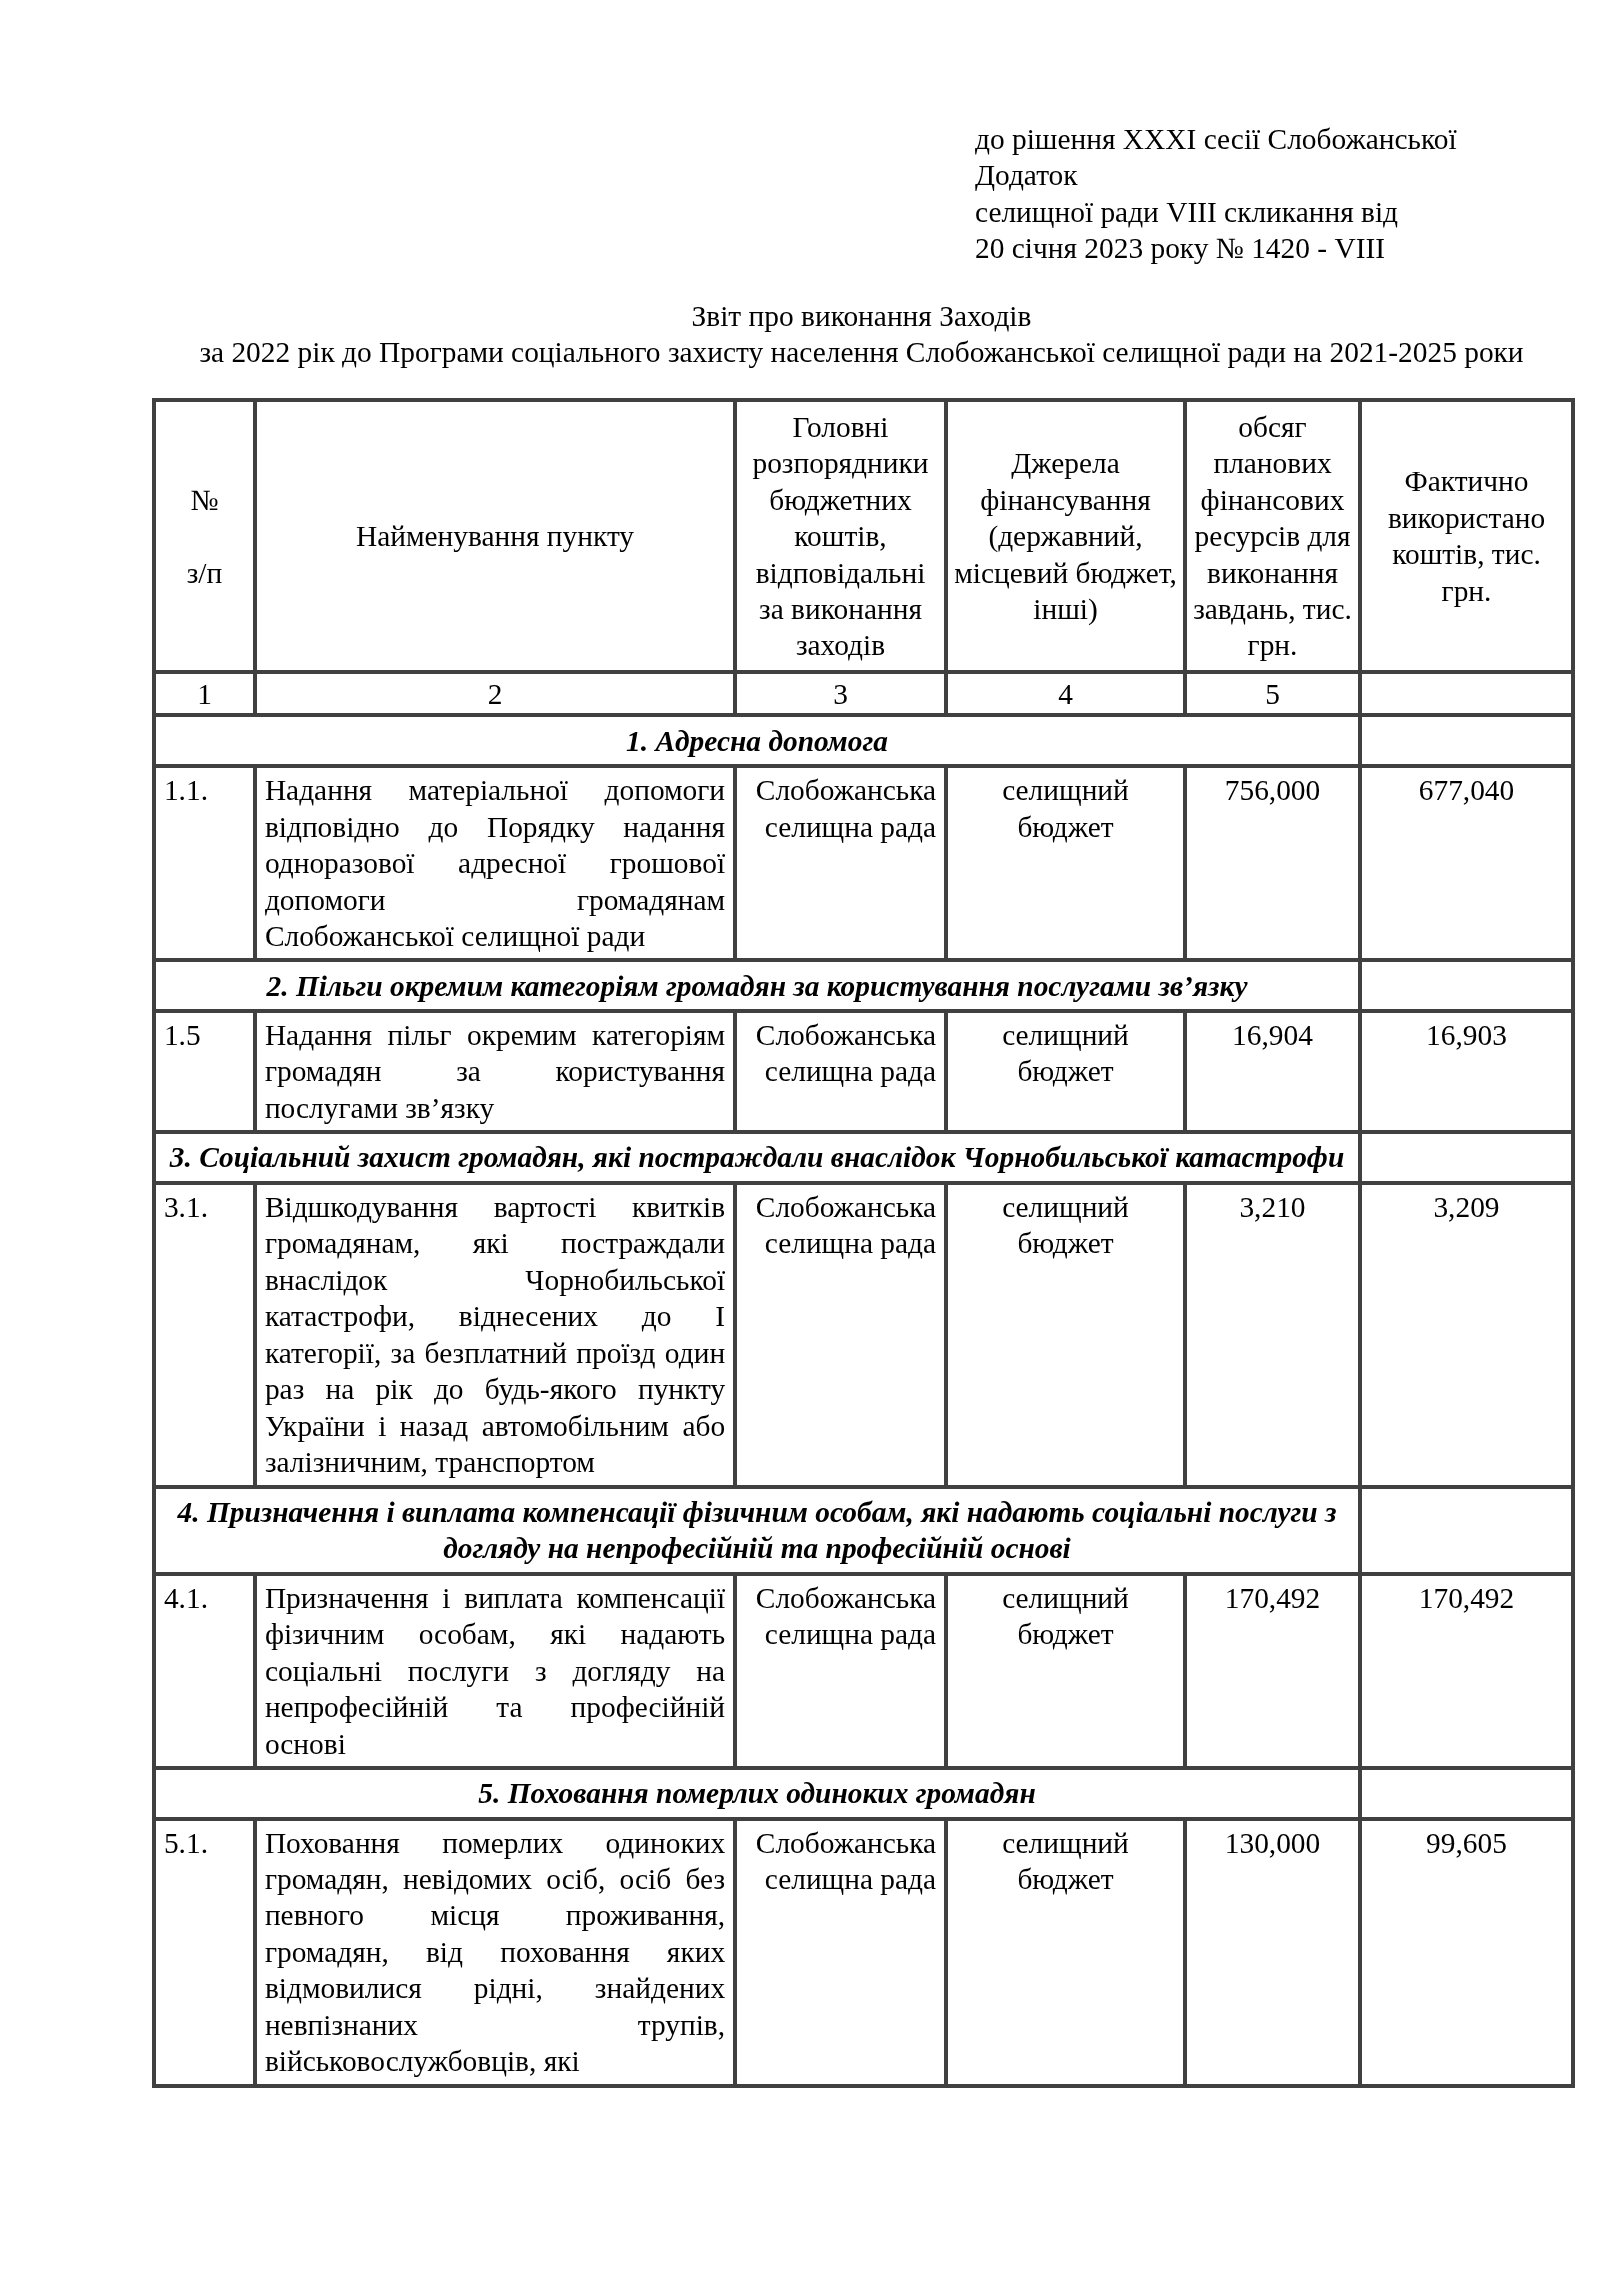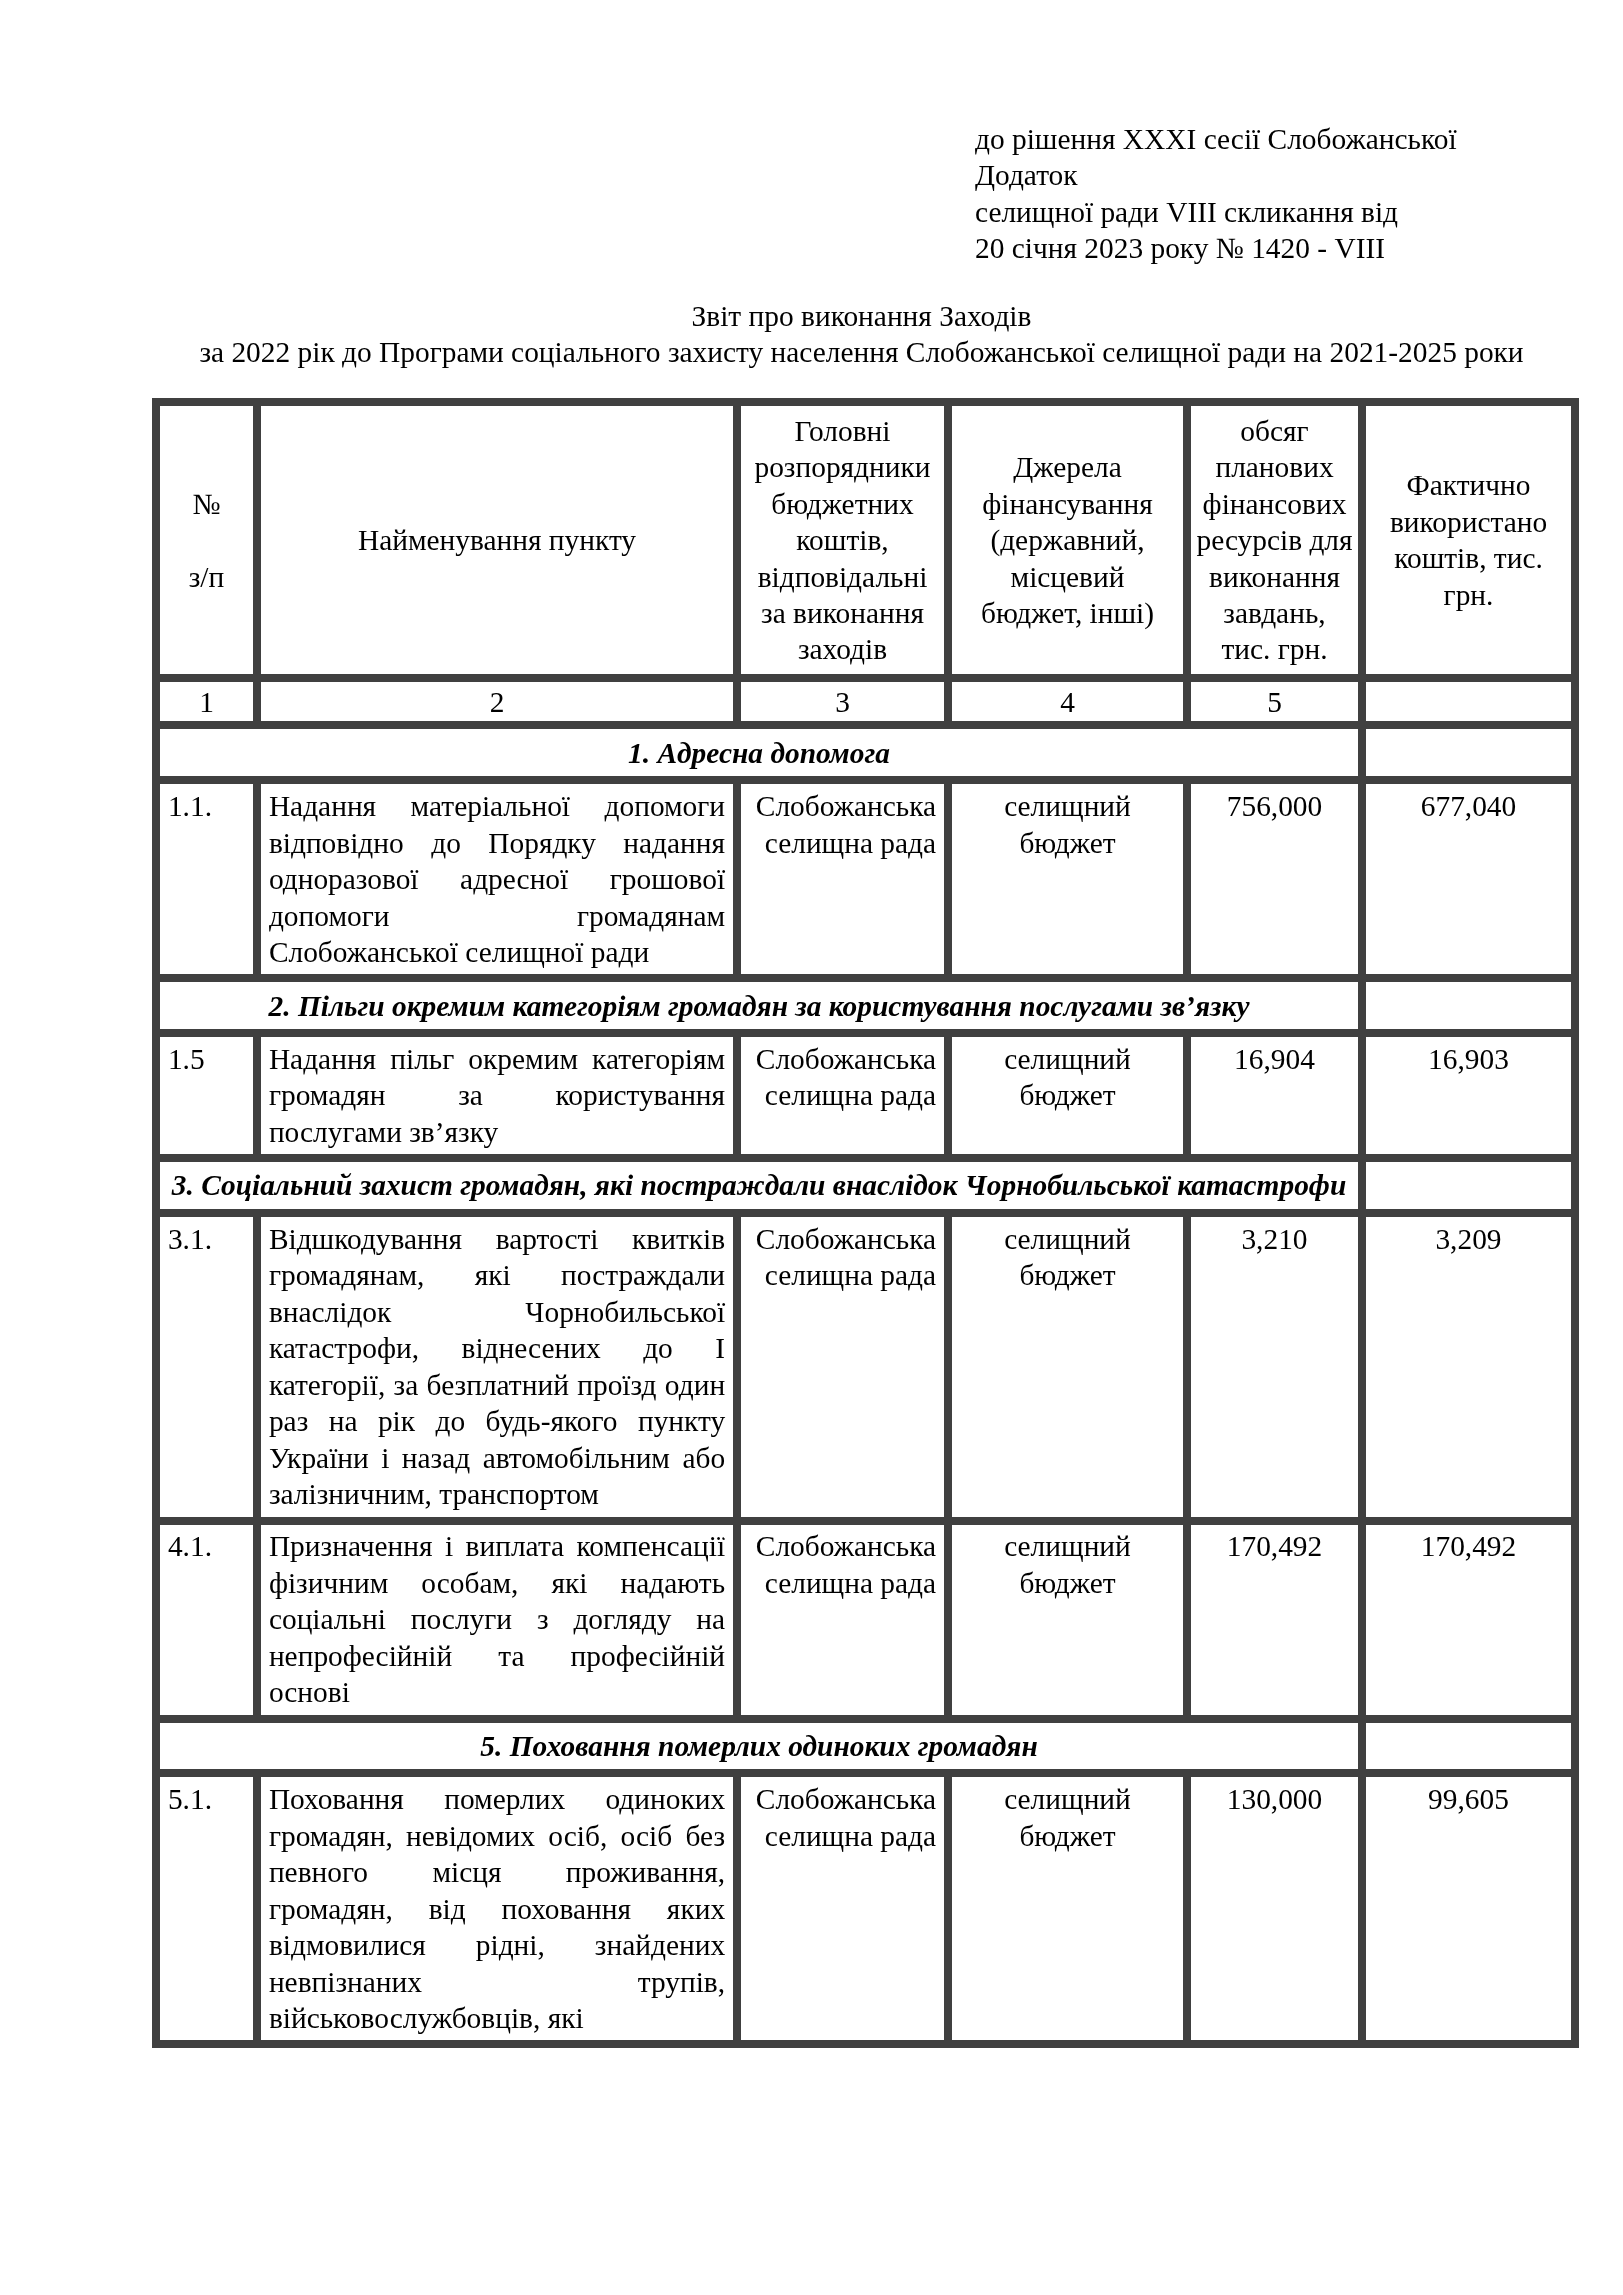--- a/index.html
+++ b/index.html
@@ -29,21 +29,21 @@
     width: 1419px;
     text-align: center;
   }
   table.report {
     border-collapse: collapse;
     table-layout: fixed;
     width: 1419px;
     margin: 27.5px 0 0 152px;
   }
   table.report td, table.report th {
-    border: 8px solid #404040;
+    border: 4px solid #404040;
     padding: 3.9px 7.9px;
     vertical-align: top;
     font-weight: normal;
     overflow: hidden;
   }
   tr.head th {
     vertical-align: middle;
     text-align: center;
     padding: 6.5px 5.2px;
   }
@@ -145,20 +145,24 @@
     </tr>
     <tr>
       <td class="cell-no">3.1.</td>
       <td class="cell-name">Відшкодування вартості квитків громадянам, які постраждали внаслідок Чорнобильської катастрофи, віднесених до І категорії, за безплатний проїзд один раз на рік до будь-якого пункту України і назад автомобільним або залізничним, транспортом</td>
       <td class="cell-mgr">Слобожанська селищна рада</td>
       <td class="cell-src">селищний бюджет</td>
       <td class="cell-plan">3,210</td>
       <td class="cell-fact">3,209</td>
     </tr>
 
+    <tr class="section">
+      <td colspan="5">4. Призначення і виплата компенсації фізичним особам, які надають соціальні послуги з догляду на непрофесійній та професійній основі</td>
+      <td></td>
+    </tr>
     <tr>
       <td class="cell-no">4.1.</td>
       <td class="cell-name">Призначення і виплата компенсації фізичним особам, які надають соціальні послуги з догляду на непрофесійній та професійній основі</td>
       <td class="cell-mgr">Слобожанська селищна рада</td>
       <td class="cell-src">селищний бюджет</td>
       <td class="cell-plan">170,492</td>
       <td class="cell-fact">170,492</td>
     </tr>
 
     <tr class="section">

